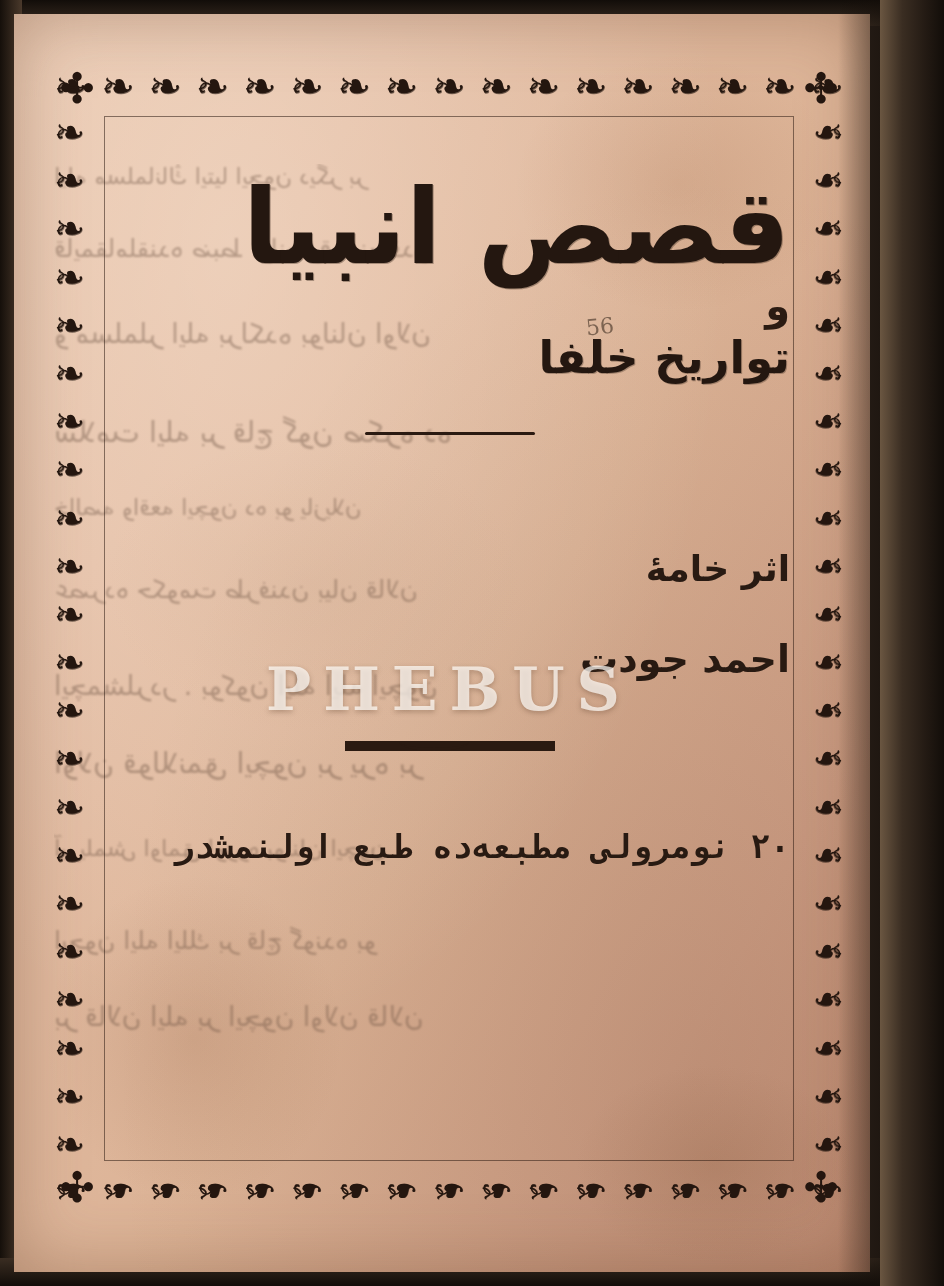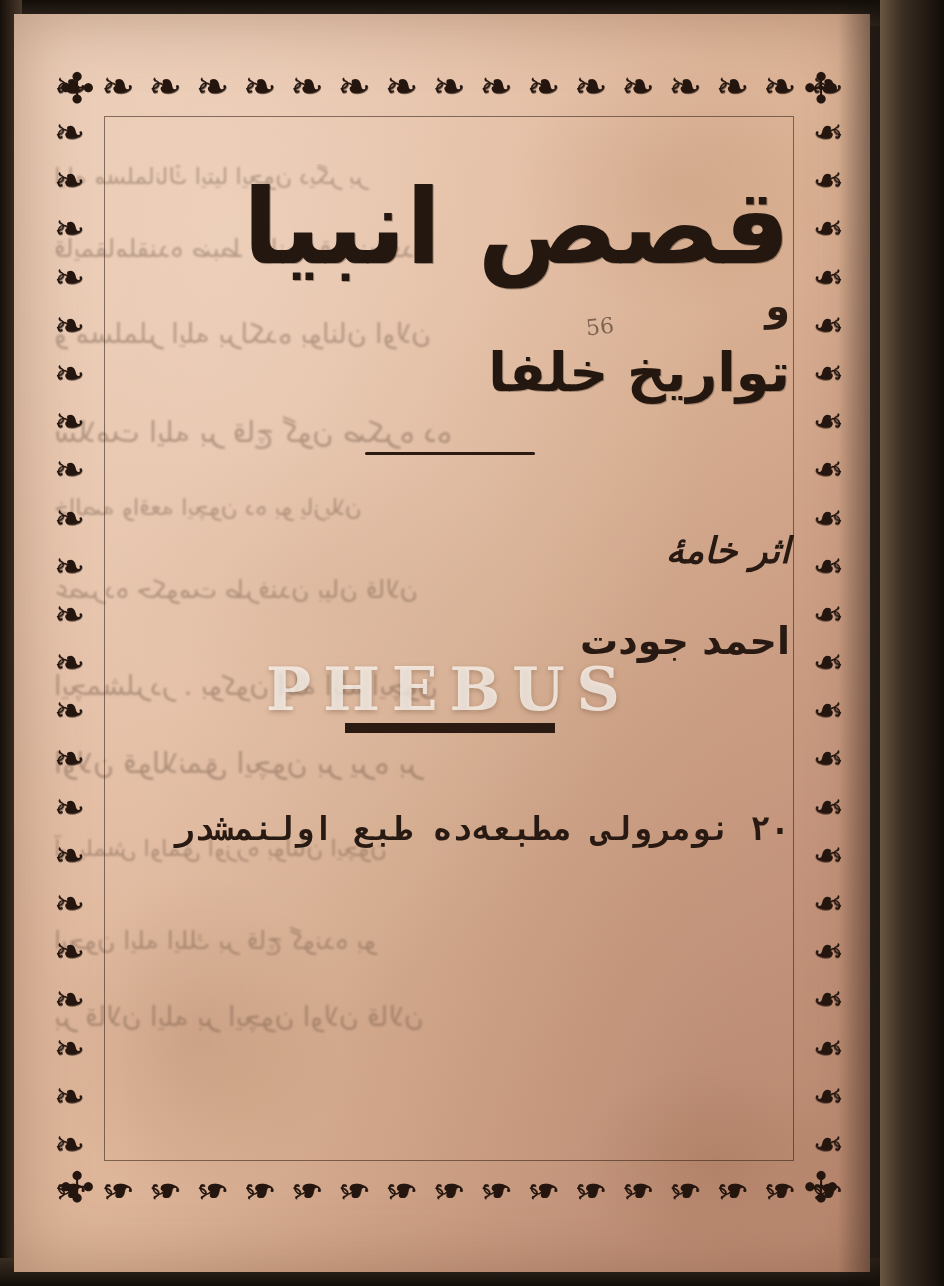--- a/index.html
+++ b/index.html
@@ -174,45 +174,44 @@
     text-shadow: 1px 1px 0 rgba(40,25,15,0.35);
   }
   .conj {
     font-size: 40px;
     color: #2b1b12;
     margin-top: -6px;
     font-weight: bold;
   }
   .sub-title {
     font-family: "DejaVu Sans", sans-serif;
-    font-size: 54px;
+    font-size: 45px;
     color: #241710;
-    margin-top: 12px;
+    margin-top: 2px;
     font-weight: bold;
     text-shadow: 1px 1px 0 rgba(40,25,15,0.3);
   }
   .rule-short {
     width: 170px;
     height: 3px;
     background: #2a1a11;
     margin: 48px auto 0 auto;
     border-radius: 2px;
   }
   .volume-line {
     font-size: 38px;
     color: #281a12;
     margin-top: 60px;
     font-weight: bold;
   }
   .author-pen {
     font-size: 36px;
     color: #281a12;
-    margin-top: 75px;
-    font-weight: bold;
-    font-style: italic;
+    margin-top: 113px;
+    font-weight: bold;
   }
   .author-name {
     font-size: 38px;
     color: #281a12;
     margin-top: 48px;
     font-weight: bold;
   }
   .rule-wavy {
     width: 230px;
     height: 10px;

